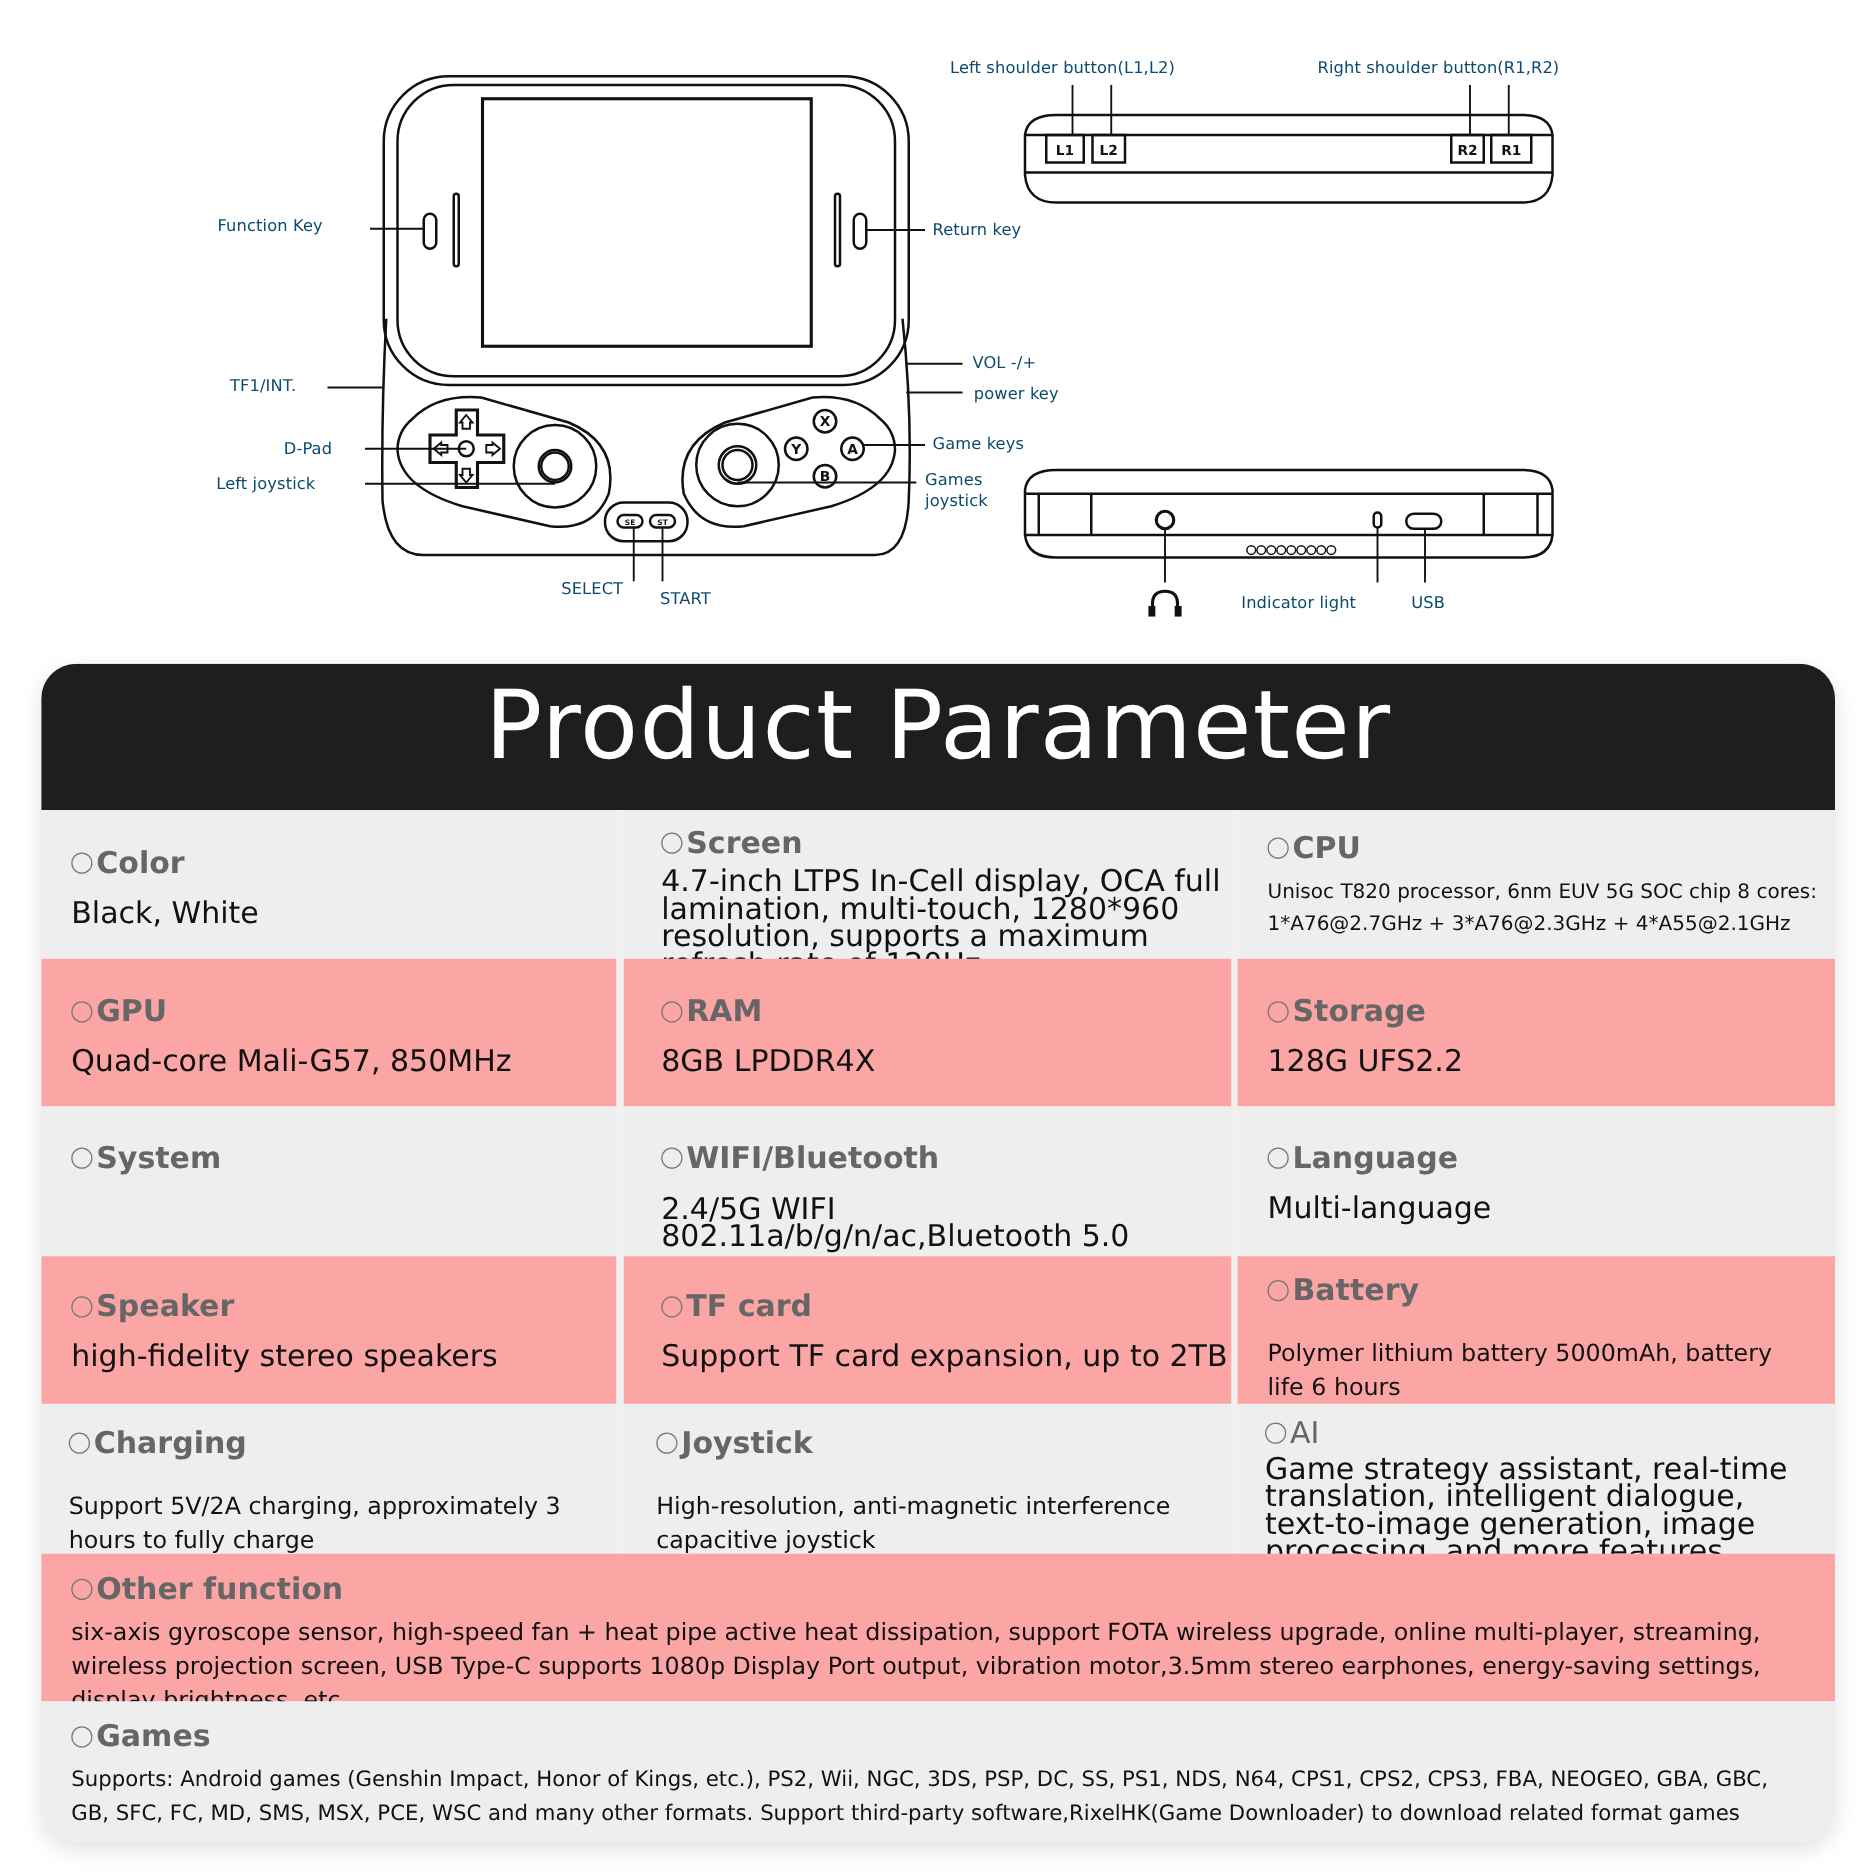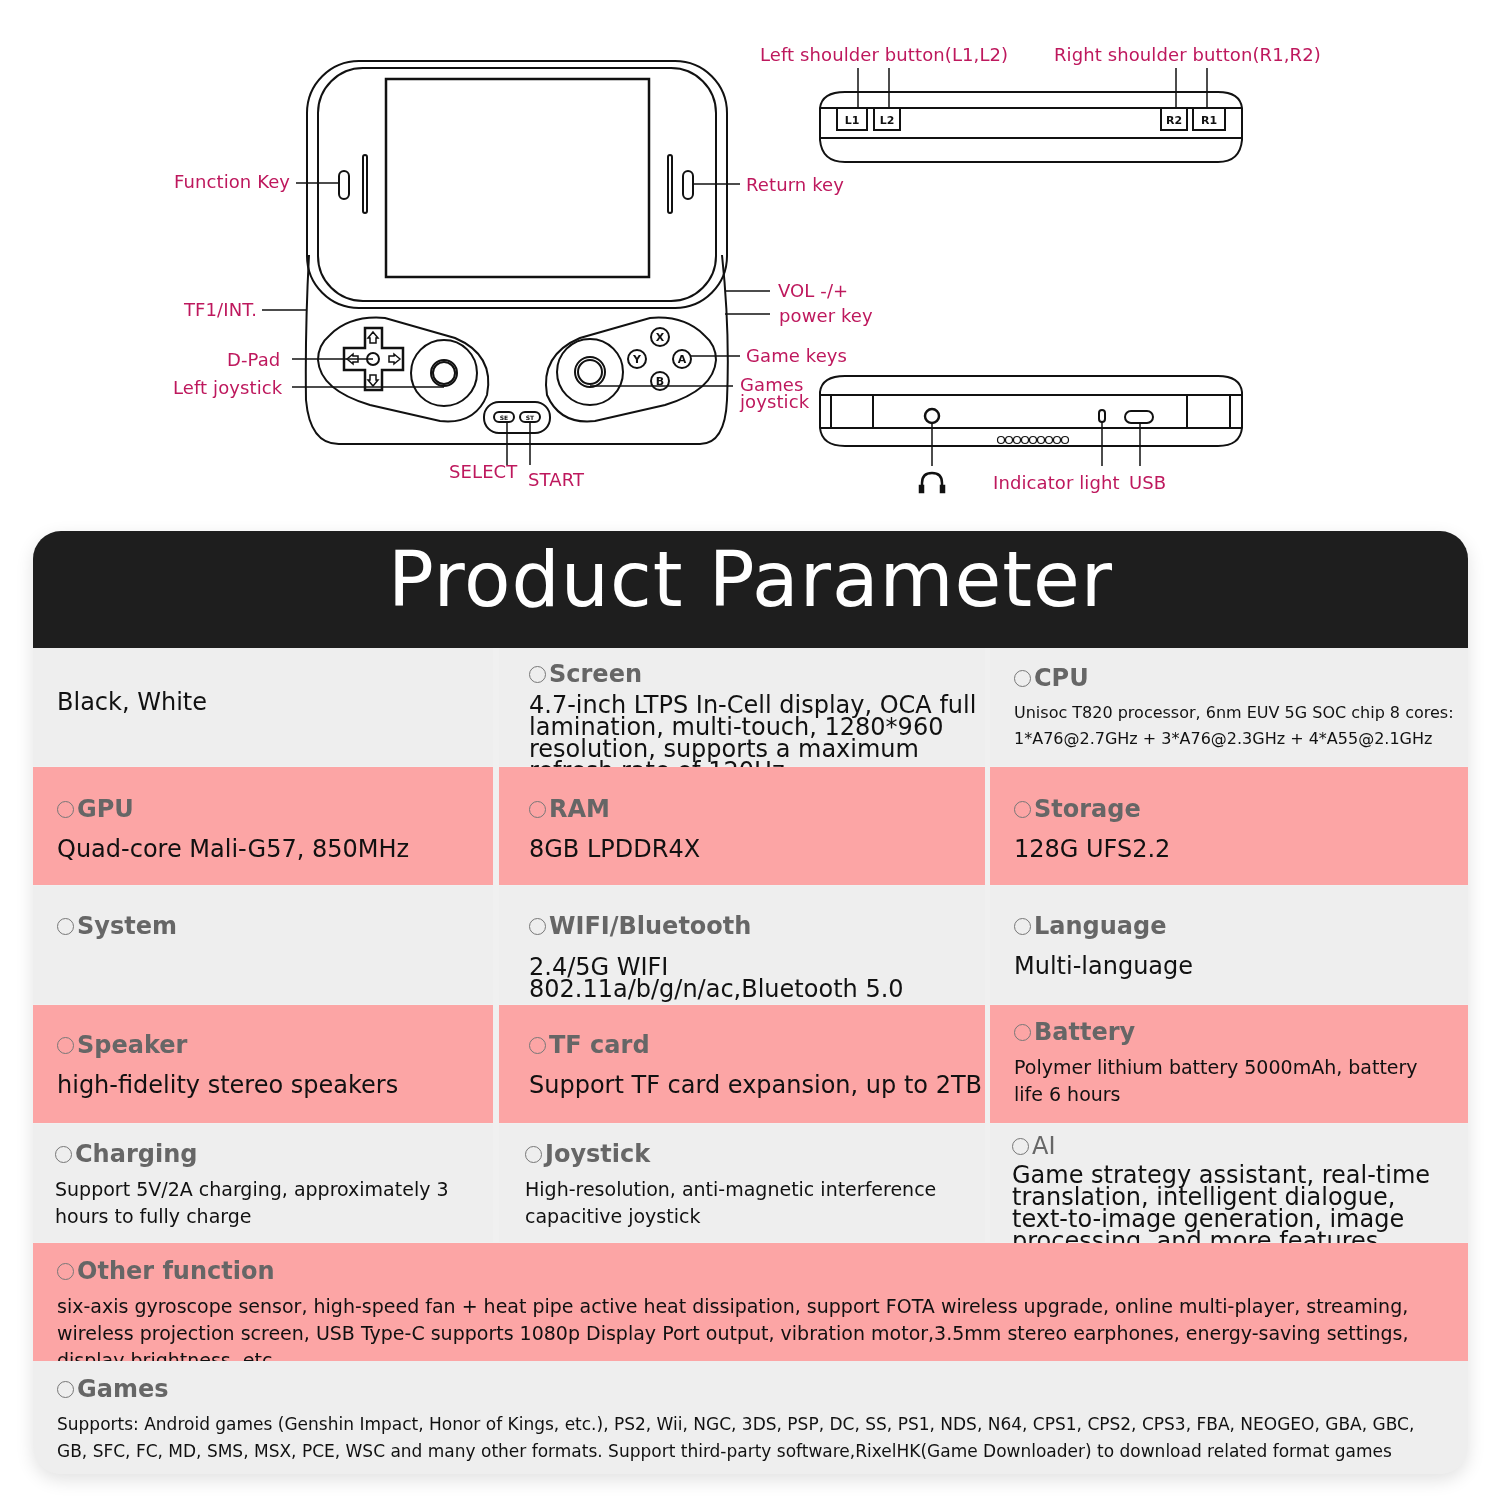--- a/index.html
+++ b/index.html
@@ -1,42 +1,42 @@
 <!DOCTYPE html>
 <html><head>
 <meta charset="utf-8">
 <style>
   * { box-sizing: border-box; margin: 0; padding: 0; }
   html, body { width: 1500px; height: 1500px; background: #ffffff; overflow: hidden; }
   body { position: relative; font-family: "DejaVu Sans", "Liberation Sans", sans-serif; color: #111; }
 
   .diagram { position: absolute; left: 0; top: 0; width: 1500px; height: 510px; }
   .diagram svg { position: absolute; left: 0; top: 0; }
-  .lbl { position: absolute; font-size: 18px; color: #be185d; white-space: nowrap; line-height: 20px; letter-spacing: 0.1px; }
+  .lbl { position: absolute; font-size: 13px; color: #0c4a6e; white-space: nowrap; line-height: 20px; letter-spacing: 0.1px; }
 
   .card {
     position: absolute; left: 33px; top: 531px; width: 1435px; height: 943px;
     border-radius: 28px; overflow: hidden; background: #f0f0f0;
     box-shadow: 0 6px 18px rgba(0,0,0,0.12);
   }
   .card-header {
     position: absolute; left: 0; top: 0; width: 1435px; height: 117px;
     background: #1e1e1e; color: #fff; display: flex; justify-content: center;
   }
   .card-title { font-size: 76px; font-weight: 400; letter-spacing: 1px; color: #ffffff; padding-top: 4px; }
 
   .cell { position: absolute; padding-left: 24px; }
   .row-a { background: #eeeeee; }
   .row-b { background: #fca5a5; }
   .cell-head { display: flex; align-items: center; font-weight: bold; color: #666666; font-size: 24px; }
   .bullet { width: 17px; height: 17px; border: 1.5px solid #777; border-radius: 50%; margin-right: 3px; display: inline-block; flex: none; }
   .cell-val { color: #111; margin-top: 12px; font-size: 24px; line-height: 28px; }
   .cell-val.sm { font-size: 24px; line-height: 22px; margin-top: 6px; }
   .cell-val.xs { font-size: 16px; line-height: 26px; margin-top: 8px; }
-  .cell-val.md { font-size: 19px; line-height: 27px; margin-top: 8px; }
+  .cell-val.md { font-size: 19px; line-height: 27px; margin-top: 24px; }
 </style>
 </head>
 <body>
 
 <div class="diagram">
   <svg width="1500" height="510" viewBox="0 0 1500 510" fill="none" stroke="#111" stroke-width="2">
 
     <g>
 
       <path d="M 309 255 Q 305 330 306 400 Q 310 445 340 444 L 700 444 Q 725 444 727 400 Q 730 330 722 255"></path>
@@ -183,20 +183,24 @@
   <div class="lbl" style="left:993px;top:473px">Indicator light</div>
   <div class="lbl" style="left:1129px;top:473px">USB</div>
 </div>
 
 <div class="card">
   <div class="card-header">
     <div class="card-title">Product Parameter</div>
   </div>
 
   <div class="cell row-a" style="left:0;top:117px;width:460px;height:118px;padding-top:28px">
+    <div class="cell-head">
+        <span class="bullet"></span>
+        <span>Color</span>
+      </div>
     <div class="cell-val">Black, White</div>
   </div>
   <div class="cell row-a" style="left:466px;top:117px;width:486px;height:118px;padding-top:12px;padding-left:30px">
     <div class="cell-head">
         <span class="bullet"></span>
         <span>Screen</span>
       </div>
     <div class="cell-val sm" style="width:455px">4.7-inch LTPS In-Cell display, OCA full lamination, multi-touch, 1280*960 resolution, supports a maximum refresh rate of 120Hz</div>
   </div>
   <div class="cell row-a" style="left:957px;top:117px;width:478px;height:118px;padding-top:16px">

